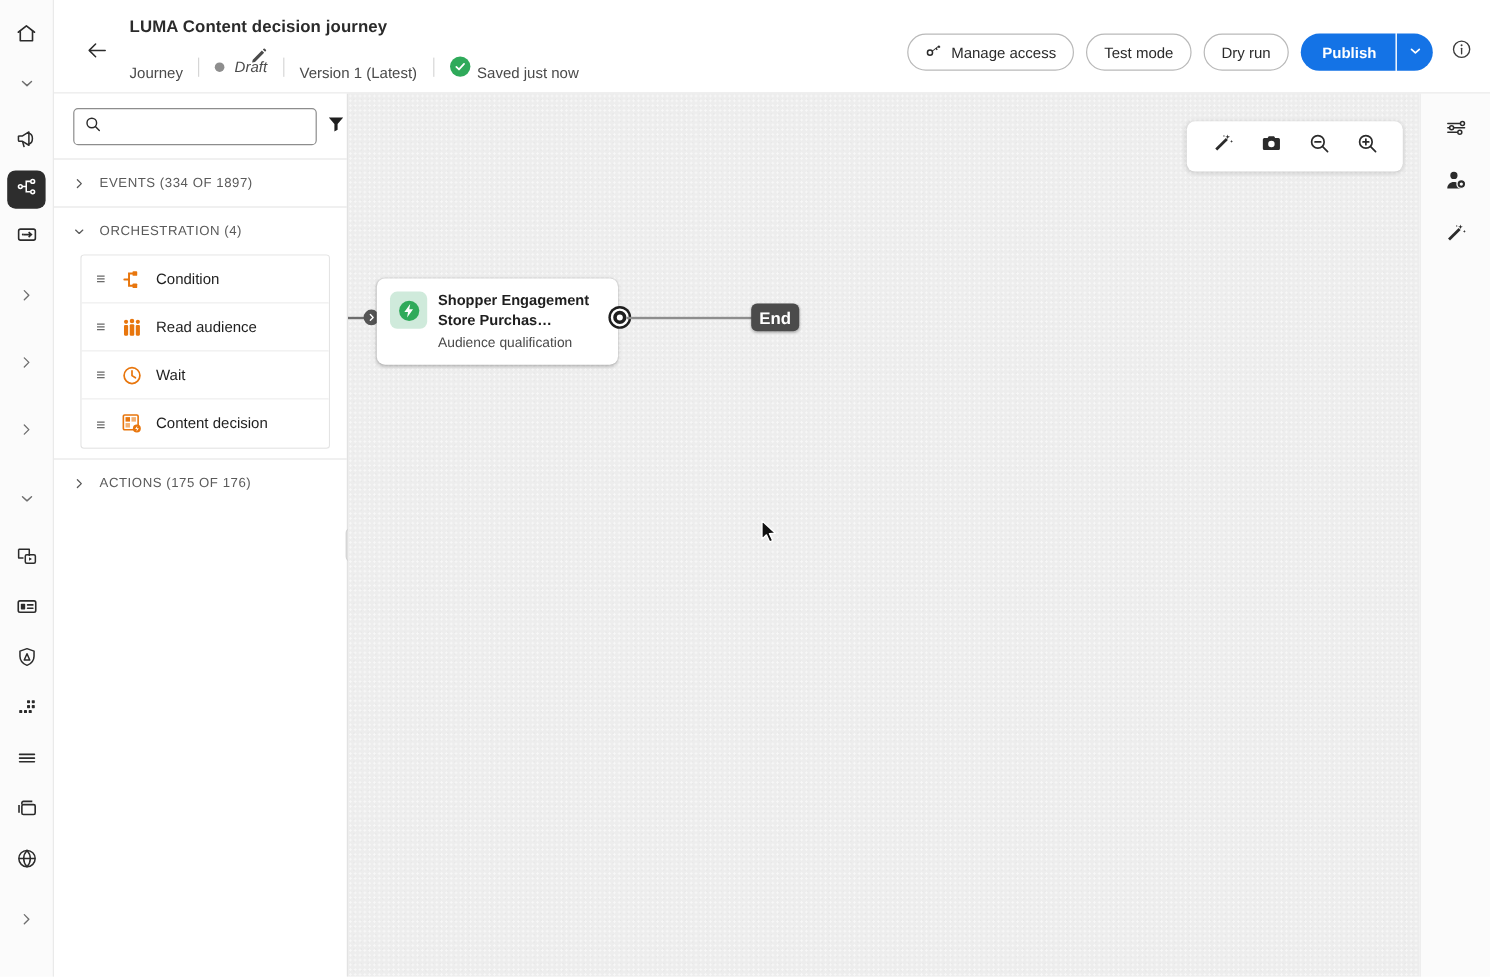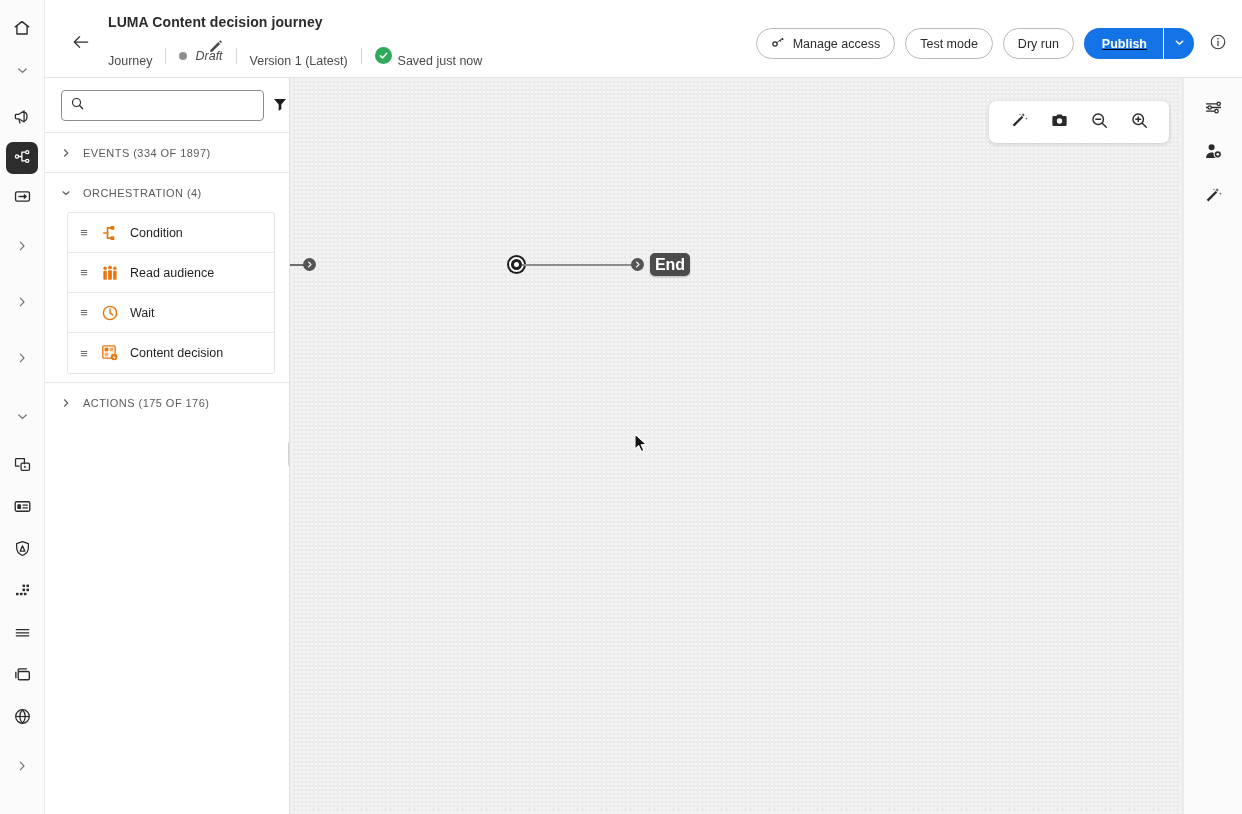--- a/index.html
+++ b/index.html
@@ -66,21 +66,21 @@
   #actions {
     position: absolute; right: 12px; top: 28px;
     display: flex; align-items: center; gap: 10px;
   }
   .btn {
     height: 31px; border: 1px solid #b9b9b9; border-radius: 16px;
     background: #ffffff; color: #2b2b2b; font-size: 12.5px;
     padding: 0 14px; display: flex; align-items: center; gap: 7px;
     font-family: "Liberation Sans", sans-serif; white-space: nowrap;
   }
-  #publish-group { display: flex; align-items: flex-start; text-decoration: underline; }
+  #publish-group { display: flex; align-items: flex-start; }
   #publish-btn {
     height: 31px; background: #1473e6; color: #fff; border: none;
     border-radius: 16px 0 0 16px; font-size: 12.5px; font-weight: bold;
     padding: 0 16px 0 18px; display: flex; align-items: center;
     font-family: "Liberation Sans", sans-serif;
   }
   #publish-divider { width:1px; background:#ffffff; height:31px; opacity:.6; }
   #publish-caret {
     height: 31px; background: #1473e6; color: #fff; border: none;
     border-radius: 0 16px 16px 0; width: 30px;
@@ -173,23 +173,23 @@
     position: absolute; left: 219px; top: 179px; width: 15px; height: 15px;
     border-radius: 50%; background: #1f1f1f;
     border: 2.5px solid #ffffff; box-shadow: 0 0 0 2px #1f1f1f;
     display: flex; align-items: center; justify-content: center;
   }
   #out-node .inner { width: 5px; height: 5px; border-radius: 50%; background: #fff; }
 
   #edge { position: absolute; left: 232px; top: 186px; width: 112px; height: 1.5px; background: #8d8d8d; }
   #end-port { left: 341px; top: 180px; }
   #end-node {
-    position: absolute; left: 360px; top: 175px; width: 40px; height: 23px;
+    position: absolute; left: 336px; top: 175px; width: 40px; height: 23px;
     background: #4b4b4b; border-radius: 5px; color: #fff;
-    font-size: 16px; font-weight: bold;
+    font-size: 14px; font-weight: bold;
     display: flex; align-items: center; justify-content: center;
     box-shadow: 0 1px 2px rgba(0,0,0,.25);
   }
 
   #canvas-toolbar {
     position: absolute; right: 14px; top: 23px; height: 42px;
     background: #ffffff; border-radius: 7px;
     box-shadow: 0 1px 4px rgba(0,0,0,.17);
     display: flex; align-items: center; gap: 16px; padding: 0 18px;
   }
@@ -572,20 +572,30 @@
 
   <div id="canvas">
 
     <div id="in-stub"></div>
     <div class="port" id="in-port">
       <svg width="7" height="7" viewBox="0 0 24 24" fill="none" stroke="#fff" stroke-width="4" stroke-linecap="round" stroke-linejoin="round">
           <path d="M9 4 17 12 9 20"></path>
         </svg>
     </div>
 
+    <div id="node-card">
+      <div id="node-icon">
+        <svg width="22" height="22" viewBox="0 0 24 24">
+            <circle cx="12" cy="12" r="9.2" fill="#2faa5a"></circle>
+            <path d="M12.9 5.8 7.6 13.1h3.3l-.8 5.1 5.4-7.5h-3.4z" fill="#ffffff"></path>
+          </svg>
+      </div>
+      <div id="node-title">Shopper Engagement Store Purchas…</div>
+      <div id="node-sub">Audience qualification</div>
+    </div>
 
     <div id="out-node">
       <span class="inner"></span>
     </div>
 
     <div id="edge"></div>
 
     <div class="port" id="end-port">
       <svg width="7" height="7" viewBox="0 0 24 24" fill="none" stroke="#fff" stroke-width="4" stroke-linecap="round" stroke-linejoin="round">
           <path d="M9 4 17 12 9 20"></path>

